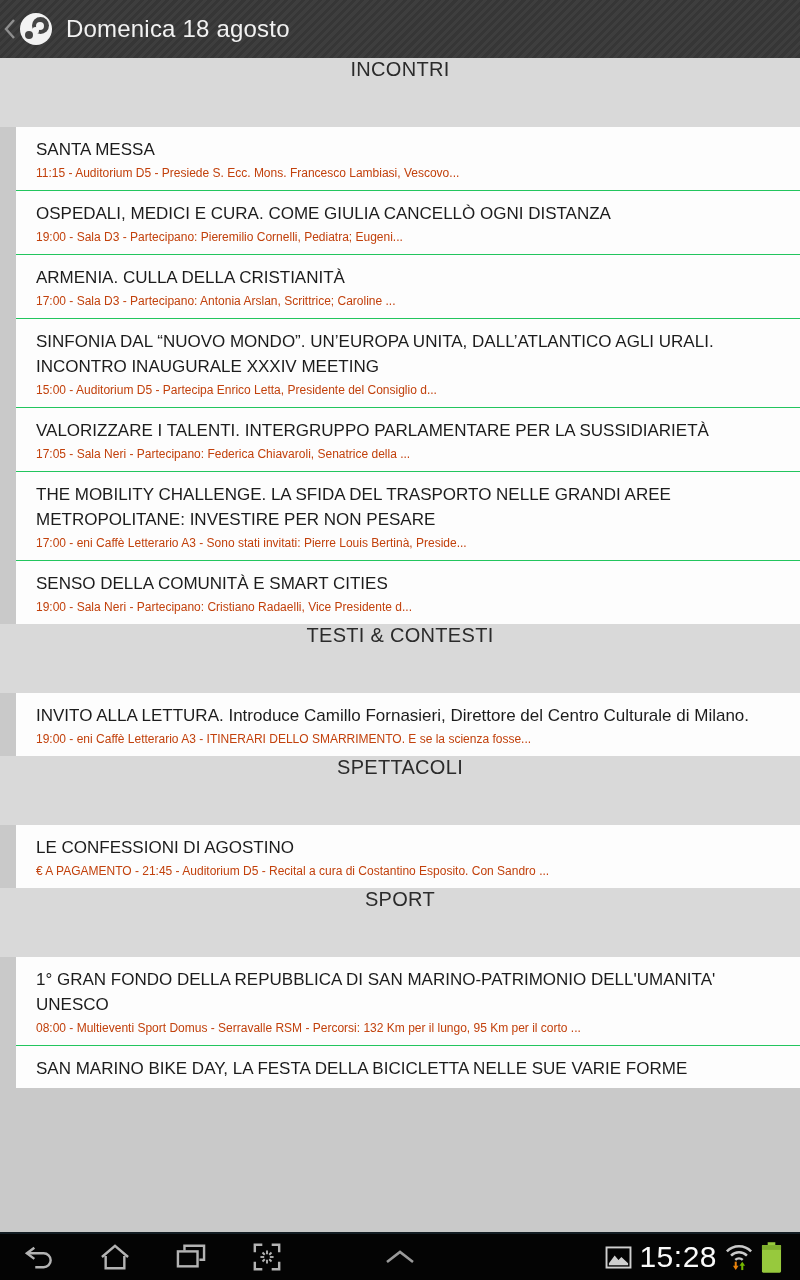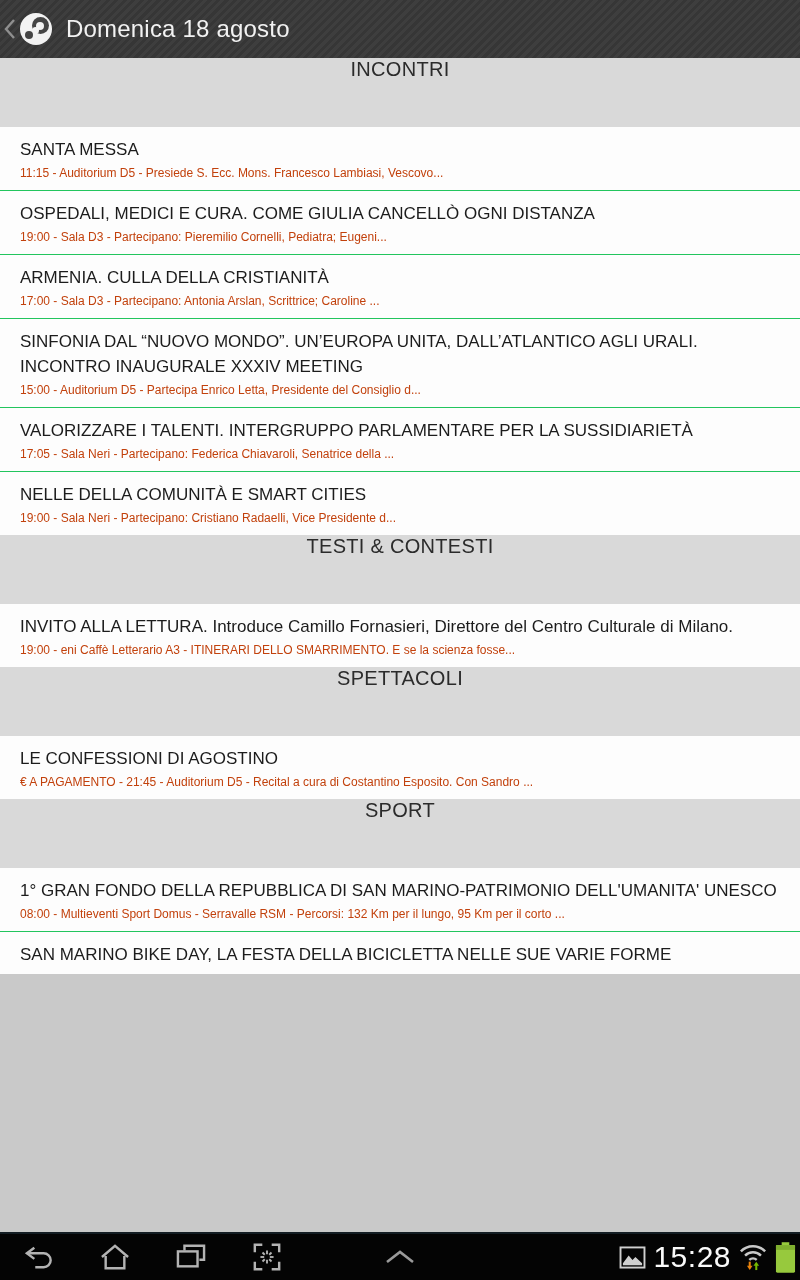--- a/index.html
+++ b/index.html
@@ -22,36 +22,36 @@
   .logo .ring-gap { position: absolute; width: 7px; height: 7px; border-radius: 50%; background: #f3f3f3; right: 13px; top: 14px; }
   .action-title { color: #f2f2f2; font-size: 24px; letter-spacing: 0.2px; }
 
   
   .list { flex: 1 1 auto; display: flex; flex-direction: column; background: #c9c9c9; overflow: hidden; }
   .section-header {
     flex: 0 0 69px; background: #d9d9d9;
     display: flex; align-items: flex-start; justify-content: center;
     font-size: 20px; color: #2b2b2b; letter-spacing: 0.3px;
   }
-  .section-rows { background: #fdfdfd; }
+  .section-rows { background: #fdfdfd; margin-left: 16px; }
   .row { padding: 10px 20px 7px 20px; background: #fdfdfd; cursor: pointer; }
   .row + .row { border-top: 1px solid #22c55e; }
   .row-title { font-size: 17px; line-height: 25px; color: #1c1c1c; white-space: pre-line; }
   .row-sub { font-size: 12px; line-height: 20px; color: #c2410c; margin-top: 1px; }
   .list-filler { flex: 1 1 auto; background: #c9c9c9; }
 
   
   .nav-bar {
     flex: 0 0 48px; background: #040404; border-top: 2px solid #131d23;
     display: flex; align-items: center; position: relative;
   }
   .nav-left { display: flex; align-items: center; gap: 42px; padding-left: 22px; }
   .nav-icon { width: 34px; height: 30px; display: flex; align-items: center; justify-content: center; }
   .nav-center { position: absolute; left: 50%; transform: translateX(-50%); }
-  .nav-right { position: absolute; right: 4px; top: 0; height: 46px; display: flex; align-items: center; gap: 7px; }
+  .nav-right { position: absolute; right: 18px; top: 0; height: 46px; display: flex; align-items: center; gap: 7px; }
   .clock { color: #fafafa; font-size: 30px; line-height: 30px; letter-spacing: 0.5px; }
 </style>
 </head>
 <body>
 
 <div class="screen">
 
   <header class="action-bar">
     <svg class="back-chevron" viewBox="0 0 12 22">
       <polyline points="10,2 2,11 10,20" fill="none" stroke="#8f8f8f" stroke-width="2.4"></polyline>
@@ -86,21 +86,26 @@
       <div class="row">
         <div class="row-title">SINFONIA DAL “NUOVO MONDO”. UN’EUROPA UNITA, DALL’ATLANTICO AGLI URALI.
 INCONTRO INAUGURALE XXXIV MEETING</div>
         <div class="row-sub">15:00 - Auditorium D5 - Partecipa Enrico Letta, Presidente del Consiglio d...</div>
       </div>
       <div class="row">
         <div class="row-title">VALORIZZARE I TALENTI. INTERGRUPPO PARLAMENTARE PER LA SUSSIDIARIETÀ</div>
         <div class="row-sub">17:05 - Sala Neri - Partecipano: Federica Chiavaroli, Senatrice della ...</div>
       </div>
       <div class="row">
-        <div class="row-title">NELLE DELLA COMUNITÀ E SMART CITIES</div>
+        <div class="row-title">THE MOBILITY CHALLENGE. LA SFIDA DEL TRASPORTO NELLE GRANDI AREE
+METROPOLITANE: INVESTIRE PER NON PESARE</div>
+        <div class="row-sub">17:00 - eni Caffè Letterario A3 - Sono stati invitati: Pierre Louis Bertinà, Preside...</div>
+      </div>
+      <div class="row">
+        <div class="row-title">SENSO DELLA COMUNITÀ E SMART CITIES</div>
         <div class="row-sub">19:00 - Sala Neri - Partecipano: Cristiano Radaelli, Vice Presidente d...</div>
       </div>
     </div>
 
     <div class="section-header">
       <span>TESTI &amp; CONTESTI</span>
     </div>
     <div class="section-rows">
       <div class="row">
         <div class="row-title">INVITO ALLA LETTURA. Introduce Camillo Fornasieri, Direttore del Centro Culturale di Milano.</div>

